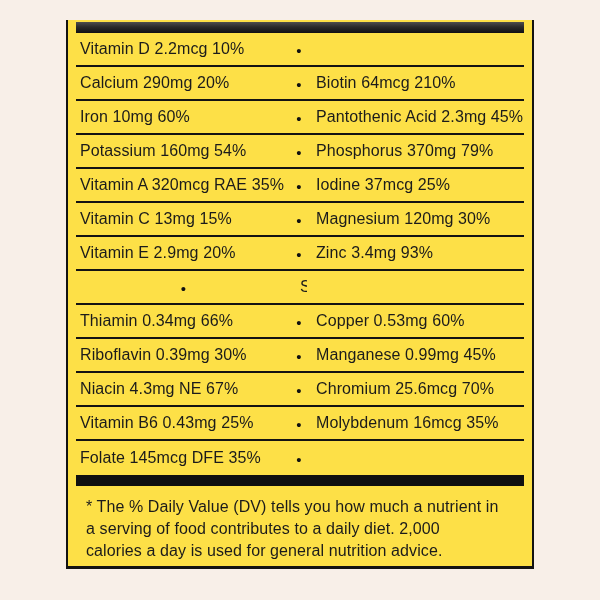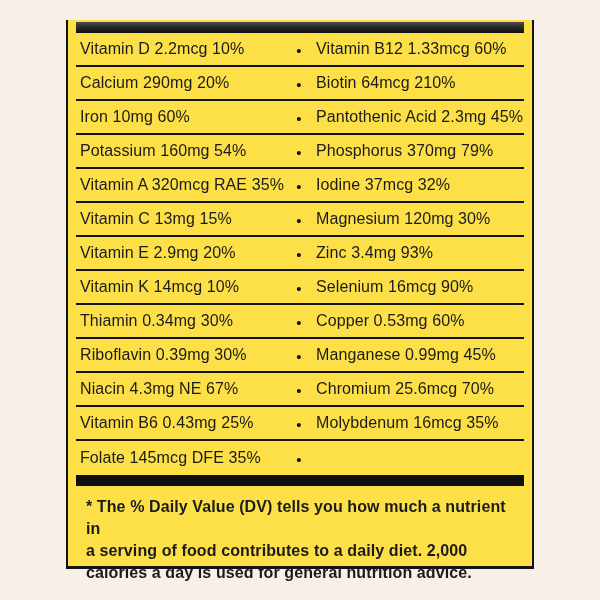--- a/index.html
+++ b/index.html
@@ -68,71 +68,68 @@
     overflow: hidden;
   }
 
   .footnote {
     padding: 10px 4px 0 10px;
     font-size: 16px;
     line-height: 22px;
     color: #1b1b1b;
     white-space: pre-line;
     letter-spacing: 0.1px;
-    font-weight: bold;
   }
 </style>
 </head>
 <body>
 
 <div class="label">
   <div class="thick-bar top"></div>
   <div class="rows" id="rows">
       <div class="row">
         <span class="left-nutrient">Vitamin D 2.2mcg 10%</span>
         <span class="bullet-separator">•</span>
-        <span class="right-nutrient">Vitamin B12 1.33mcg 60%</span>
       </div>
       <div class="row">
         <span class="left-nutrient">Calcium 290mg 20%</span>
         <span class="bullet-separator">•</span>
         <span class="right-nutrient">Biotin 64mcg 210%</span>
       </div>
       <div class="row">
         <span class="left-nutrient">Iron 10mg 60%</span>
         <span class="bullet-separator">•</span>
         <span class="right-nutrient">Pantothenic Acid 2.3mg 45%</span>
       </div>
       <div class="row">
         <span class="left-nutrient">Potassium 160mg 54%</span>
         <span class="bullet-separator">•</span>
         <span class="right-nutrient">Phosphorus 370mg 79%</span>
       </div>
       <div class="row">
         <span class="left-nutrient">Vitamin A 320mcg RAE 35%</span>
         <span class="bullet-separator">•</span>
-        <span class="right-nutrient">Iodine 37mcg 32%</span>
+        <span class="right-nutrient">Iodine 37mcg 25%</span>
       </div>
       <div class="row">
         <span class="left-nutrient">Vitamin C 13mg 15%</span>
         <span class="bullet-separator">•</span>
         <span class="right-nutrient">Magnesium 120mg 30%</span>
       </div>
       <div class="row">
         <span class="left-nutrient">Vitamin E 2.9mg 20%</span>
         <span class="bullet-separator">•</span>
         <span class="right-nutrient">Zinc 3.4mg 93%</span>
       </div>
       <div class="row">
-        <span class="left-nutrient">Vitamin K 14mcg 10%</span>
         <span class="bullet-separator">•</span>
         <span class="right-nutrient">Selenium 16mcg 90%</span>
       </div>
       <div class="row">
-        <span class="left-nutrient">Thiamin 0.34mg 30%</span>
+        <span class="left-nutrient">Thiamin 0.34mg 66%</span>
         <span class="bullet-separator">•</span>
         <span class="right-nutrient">Copper 0.53mg 60%</span>
       </div>
       <div class="row">
         <span class="left-nutrient">Riboflavin 0.39mg 30%</span>
         <span class="bullet-separator">•</span>
         <span class="right-nutrient">Manganese 0.99mg 45%</span>
       </div>
       <div class="row">
         <span class="left-nutrient">Niacin 4.3mg NE 67%</span>

